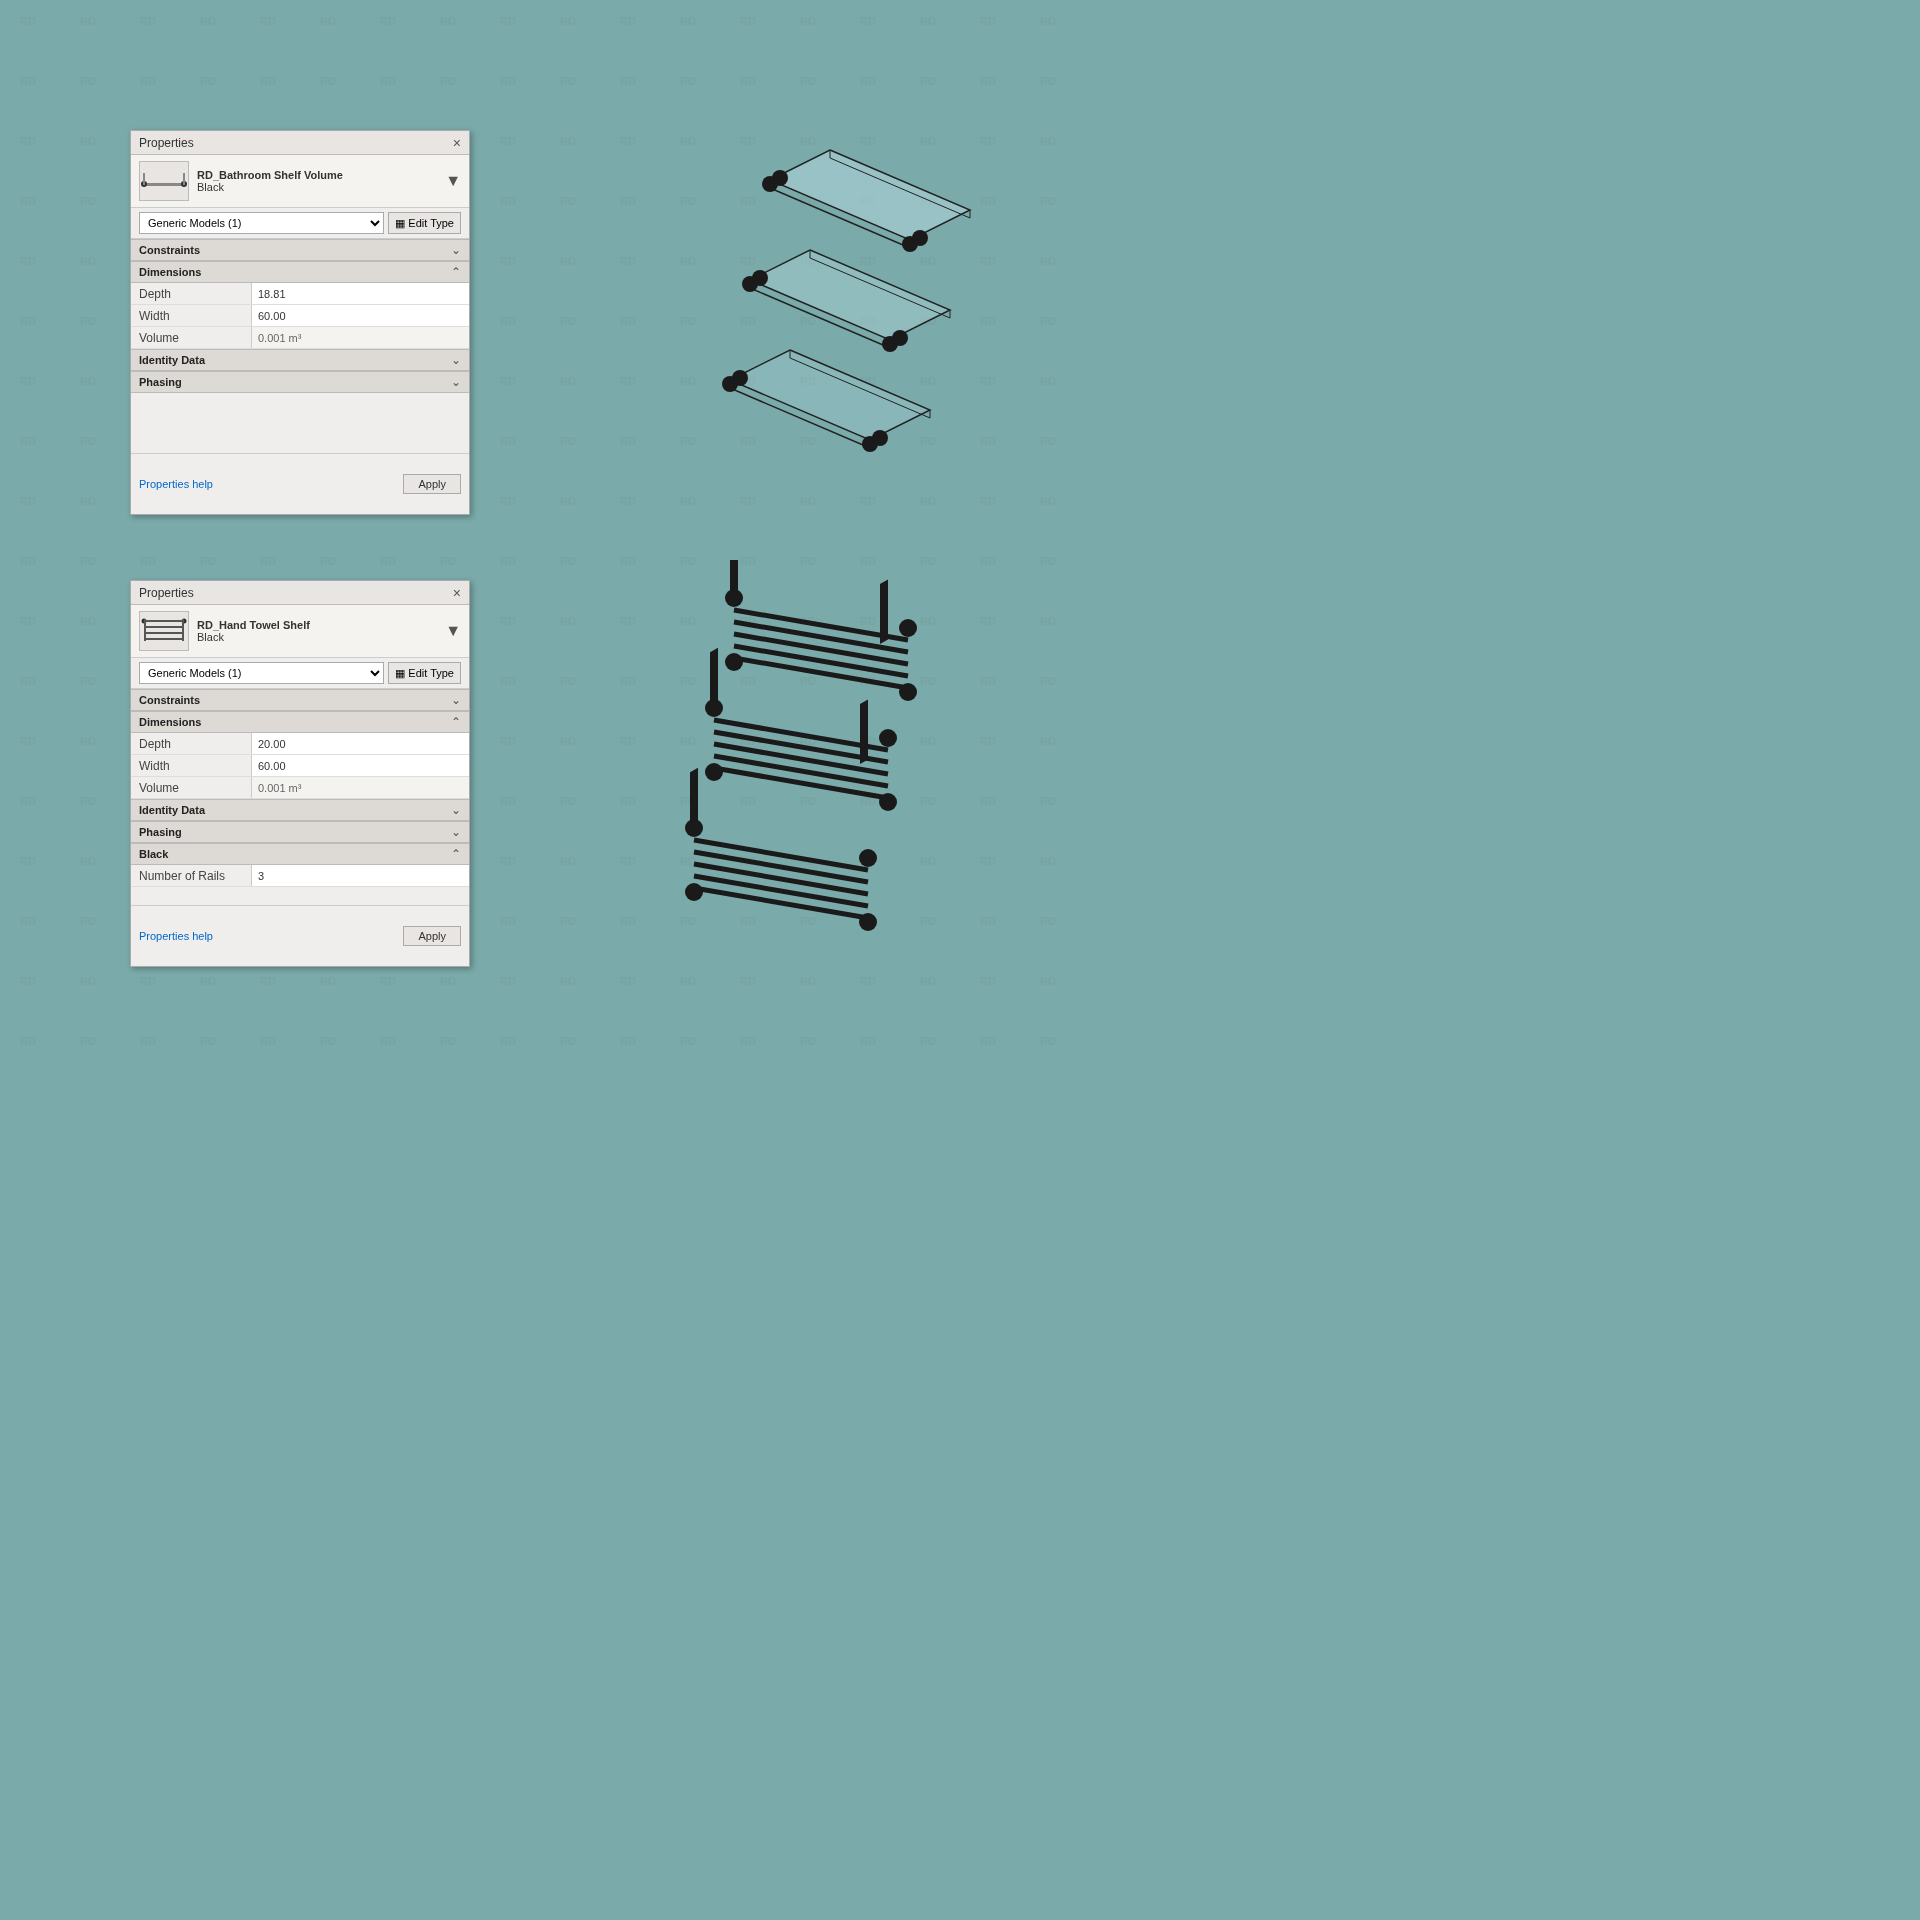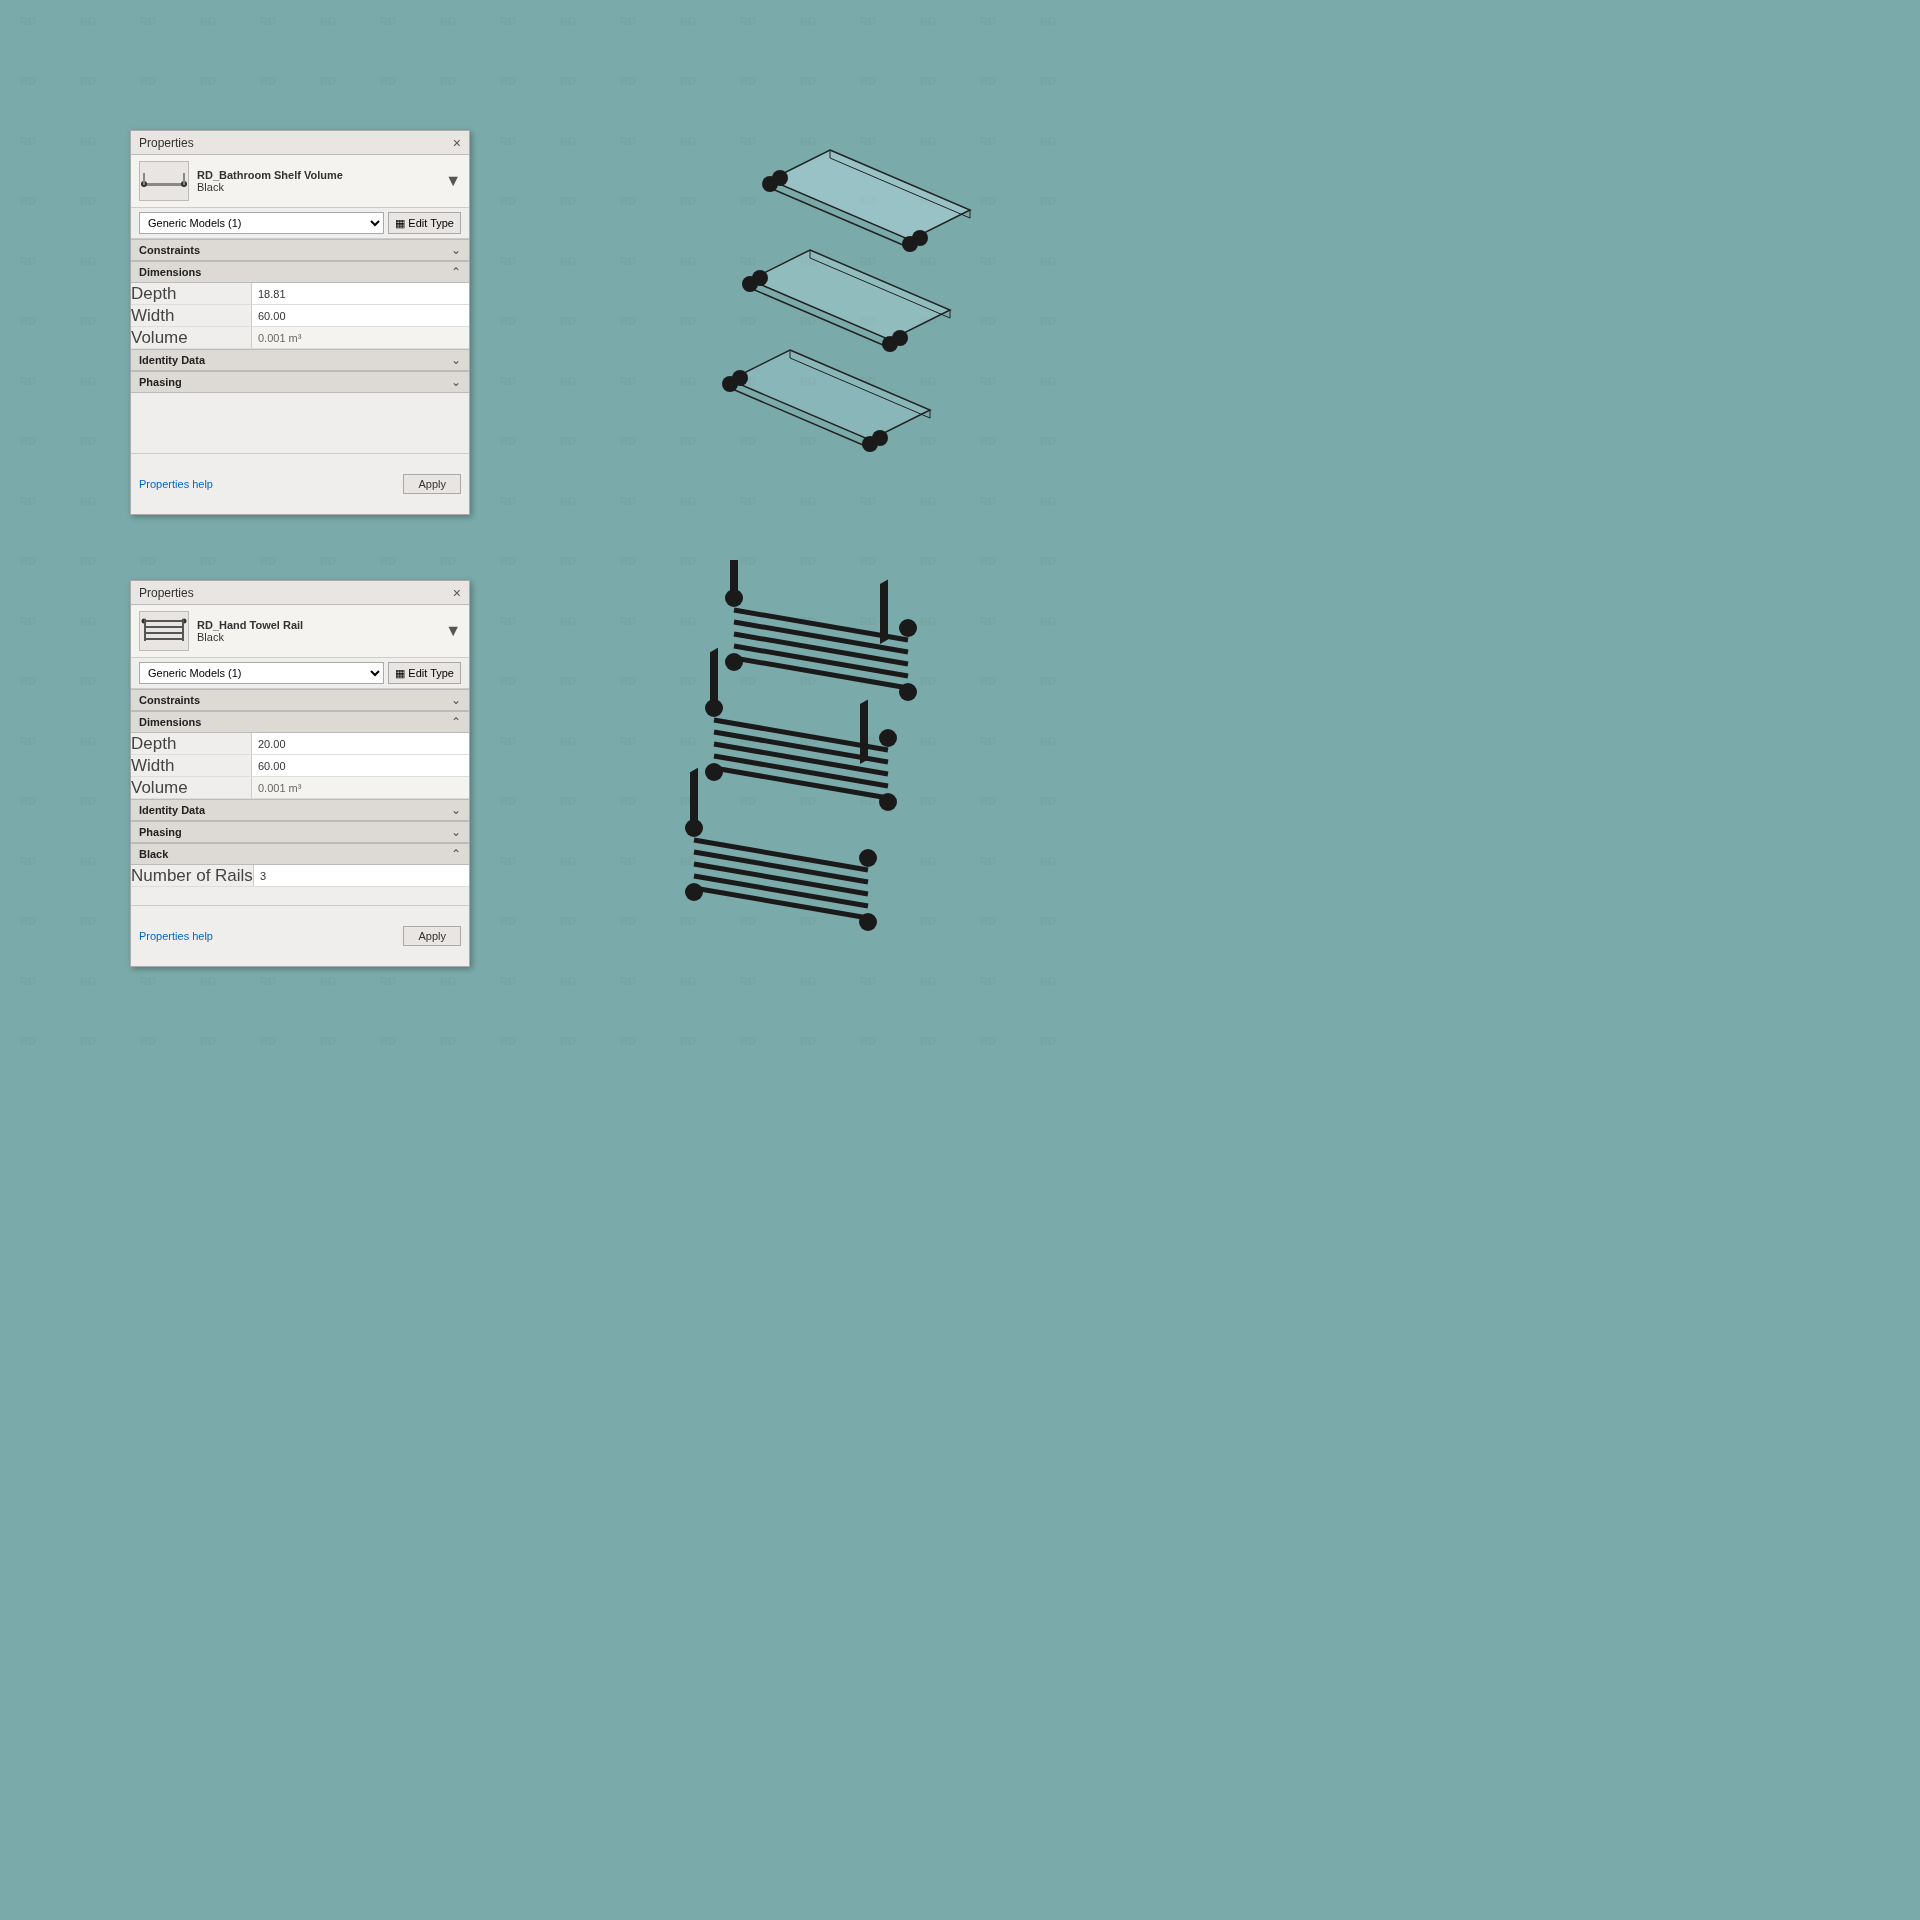--- a/index.html
+++ b/index.html
@@ -153,23 +153,23 @@
 
     .property-row {
       display: flex;
       align-items: center;
       border-bottom: 1px solid #ddd;
       height: 22px;
     }
 
     .property-label {
       flex: 0 0 120px;
-      padding: 0 0;
+      padding: 0 8px;
       color: #444;
-      font-size: 17px;
+      font-size: 12px;
       white-space: nowrap;
     }
 
     .property-value {
       flex: 1;
       padding: 0 6px;
       color: #333;
       font-size: 11px;
       background: white;
       border-left: 1px solid #ccc;
@@ -652,21 +652,21 @@
         <circle cx="43" cy="8" r="2.5" fill="#333"></circle>
         <rect x="3" y="7" width="40" height="2" fill="#555"></rect>
         <rect x="3" y="13" width="40" height="2" fill="#555"></rect>
         <rect x="3" y="19" width="40" height="2" fill="#555"></rect>
         <rect x="3" y="25" width="40" height="2" fill="#555"></rect>
         <rect x="3" y="6" width="2" height="22" fill="#555"></rect>
         <rect x="41" y="6" width="2" height="22" fill="#555"></rect>
       </svg>
     </div>
     <div class="panel-name-block">
-      <div class="panel-object-name">RD_Hand Towel Rail</div>
+      <div class="panel-object-name">RD_Hand Towel Shelf</div>
       <div class="panel-object-type">Black</div>
     </div>
     <div class="panel-scroll-btn">▼</div>
   </div>
 
   <div class="panel-dropdown-row">
     <select class="panel-select">
       <option>Generic Models (1)</option>
     </select>
     <button class="edit-type-btn">

